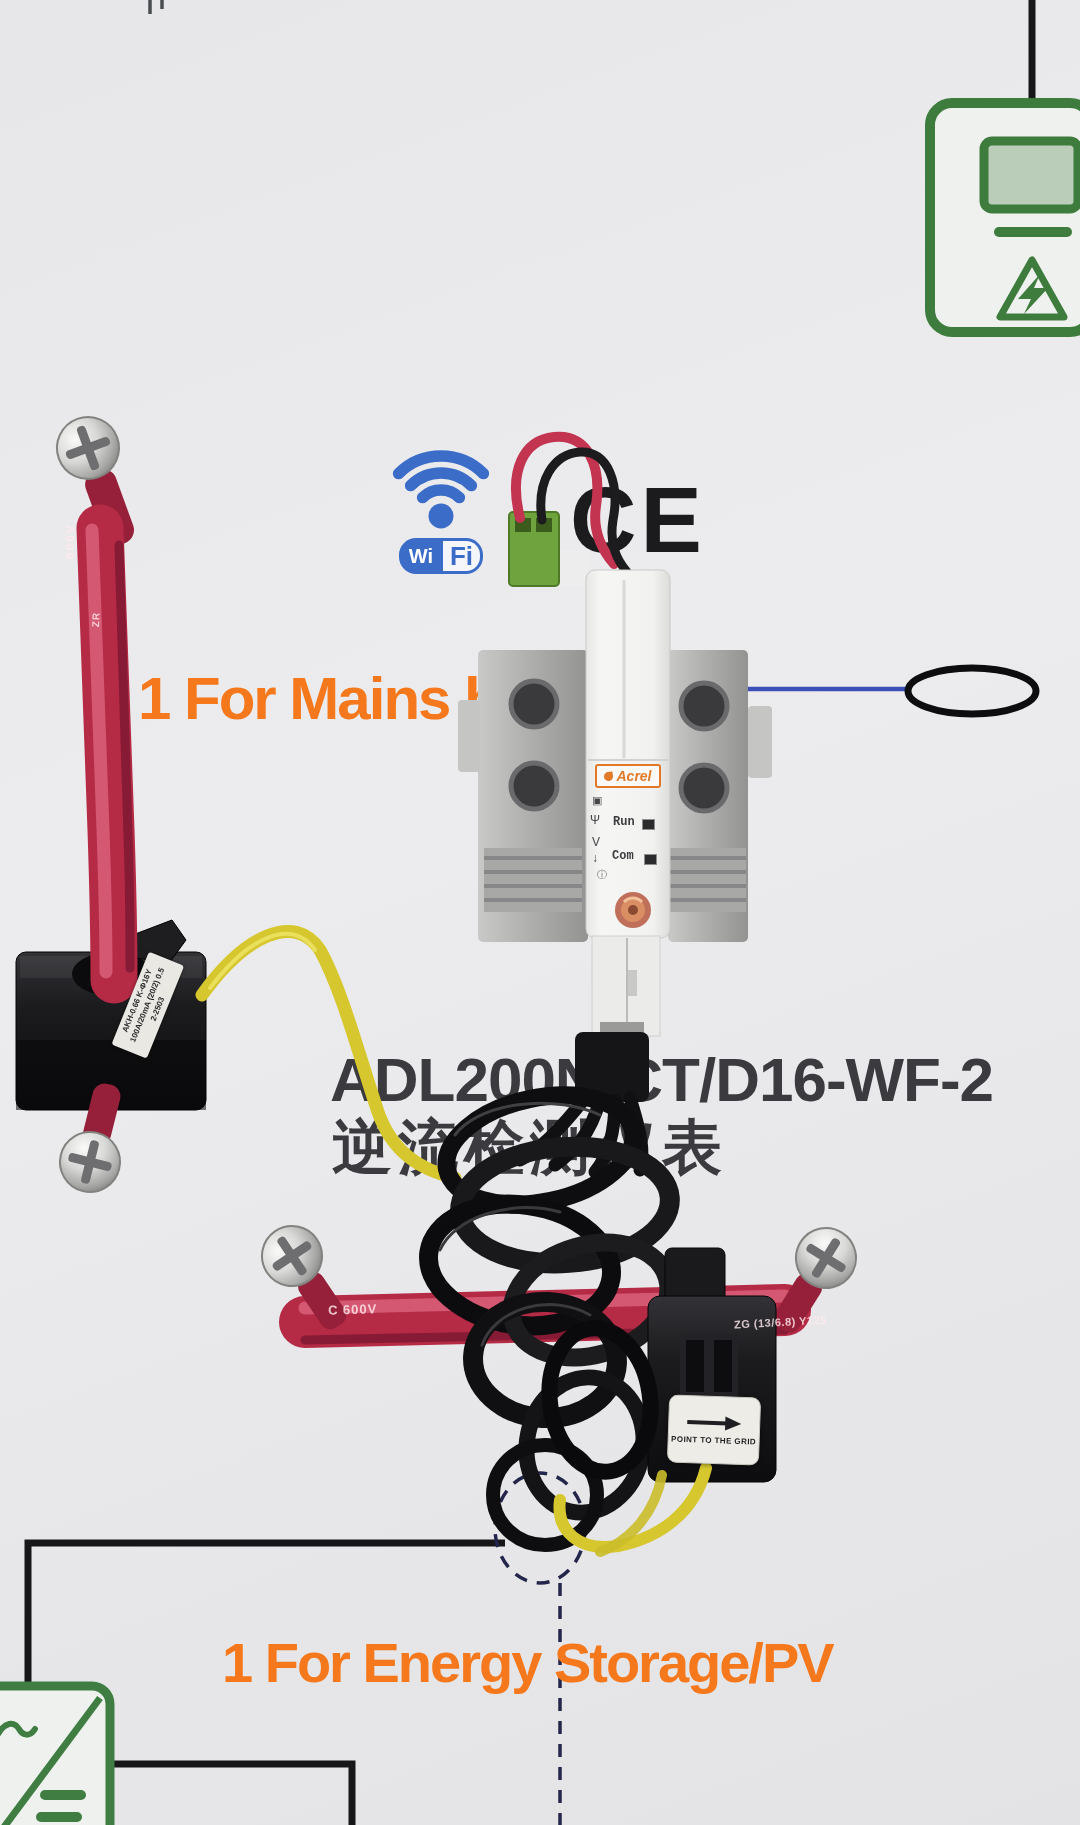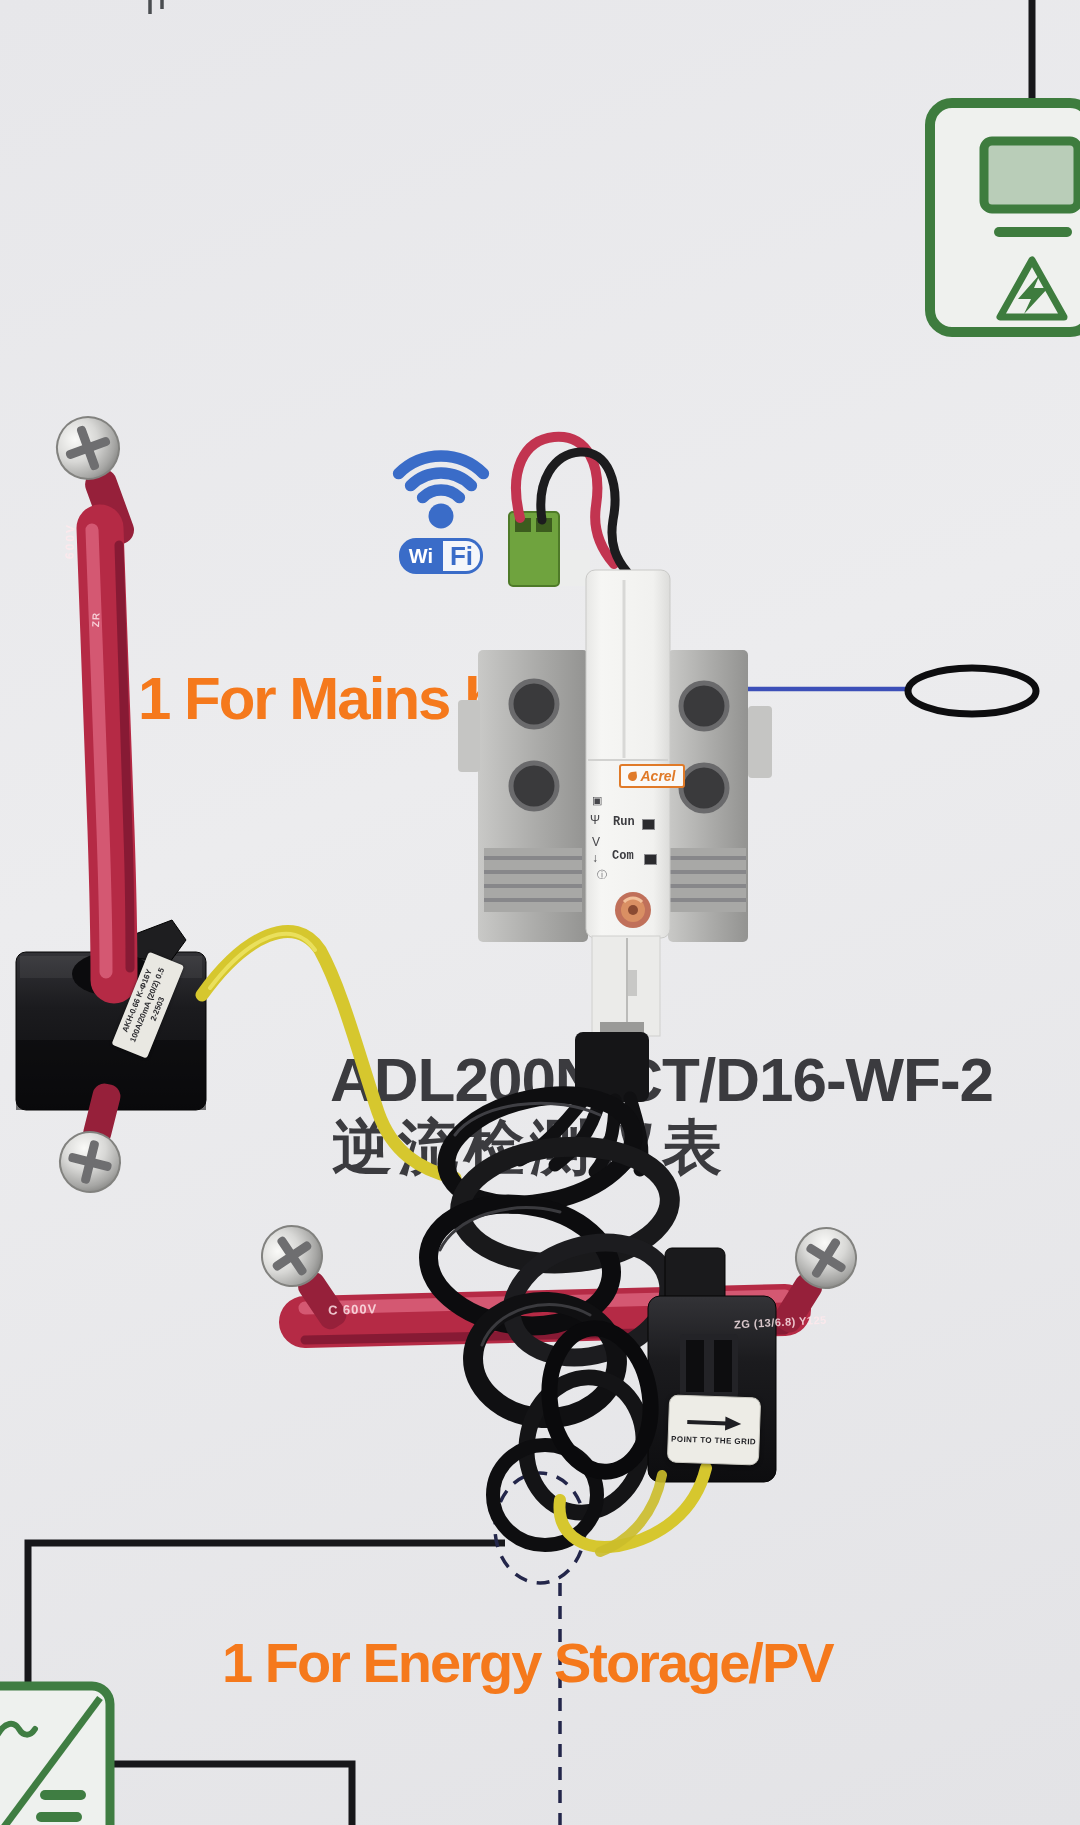--- a/index.html
+++ b/index.html
@@ -14,21 +14,21 @@
   .ce{left:570px;top:474px;font-size:92px;font-weight:700;color:#1b1b1d;letter-spacing:4px;line-height:1;}
   .model{left:330px;top:1044px;font-size:62px;font-weight:700;color:#3b3b3f;letter-spacing:-1px;white-space:nowrap;}
   .model-cn{left:332px;top:1108px;font-size:60px;font-weight:700;color:#3b3b3f;letter-spacing:6px;white-space:nowrap;}
   .wifi-badge{left:399px;top:538px;width:84px;height:36px;display:flex;}
   .wifi-badge .pill-l{width:44px;background:#3a6cc8;border-radius:17px 0 0 17px;color:#fff;
     display:flex;align-items:center;justify-content:center;font-size:20px;font-weight:700;}
   .wifi-badge .pill-r{width:40px;background:#f4f6fa;border:3px solid #3a6cc8;border-left:none;
     border-radius:0 17px 17px 0;color:#3a6cc8;display:flex;align-items:center;justify-content:center;
     font-size:26px;font-weight:700;box-sizing:border-box;}
   .acrel-box{left:595px;top:764px;width:66px;height:24px;background:#faf9f7;border:2px solid #e07a28;
-    border-radius:3px;display:flex;align-items:center;justify-content:center;gap:3px;box-sizing:border-box;margin-left:24px;}
+    border-radius:3px;display:flex;align-items:center;justify-content:center;gap:3px;box-sizing:border-box;}
   .acrel-mark{width:9px;height:9px;background:#e07a28;border-radius:70% 0 70% 70%;transform:rotate(-8deg);}
   .acrel-text{color:#e07a28;font-size:14px;font-weight:700;font-style:italic;letter-spacing:0;}
   .dev-txt{color:#3c3c40;font-weight:700;font-size:12px;line-height:1;font-family:Liberation Mono, monospace;}
   .dev-ico{color:#46464a;font-weight:400;font-size:12px;line-height:1;}
   .led{width:11px;height:9px;background:#2b2b2e;border:1px solid #8d8d90;}
   .ct-label{left:98px;top:986px;width:92px;transform:rotate(-68deg);background:#e9e8e2;
     border-radius:3px;padding:3px 4px;box-shadow:0 0 3px rgba(0,0,0,.5);color:#2a2a2e;
     font-size:8px;line-height:1.35;font-weight:700;text-align:center;letter-spacing:0;}
   .grid-label{left:668px;top:1396px;width:90px;height:66px;background:#edece6;border:1px solid #c9c8c0;
     border-radius:9px;transform:rotate(2deg);display:flex;flex-direction:column;align-items:center;
@@ -106,20 +106,21 @@
       <rect x="40" y="1790" width="46" height="10" rx="5" fill="#3f7d42"></rect>
       <rect x="36" y="1812" width="46" height="10" rx="5" fill="#3f7d42"></rect>
     </g>
 
     <g stroke="#23264a" fill="none" stroke-width="3.5" stroke-dasharray="13 10">
       <ellipse cx="540" cy="1528" rx="45" ry="55"></ellipse>
       <line x1="560" y1="1583" x2="560" y2="1825"></line>
     </g>
   </svg>
 
+  <div class="abs ce" style="z-index:2">CE</div>
   <div class="abs wifi-badge" style="z-index:2">
     <span class="pill-l">Wi</span>
     <span class="pill-r">Fi</span>
   </div>
   <div class="abs caption mains-caption" style="z-index:2">1 For Mains box</div>
   <div class="abs model" style="z-index:2">ADL200N-CT/D16-WF-2</div>
   <div class="abs model-cn" style="z-index:2">逆流检测仪表</div>
   <div class="abs caption storage-caption" style="z-index:2">1 For Energy Storage/PV</div>
 
   <svg class="layer" width="1080" height="1825" viewBox="0 0 1080 1825" style="z-index:3">

